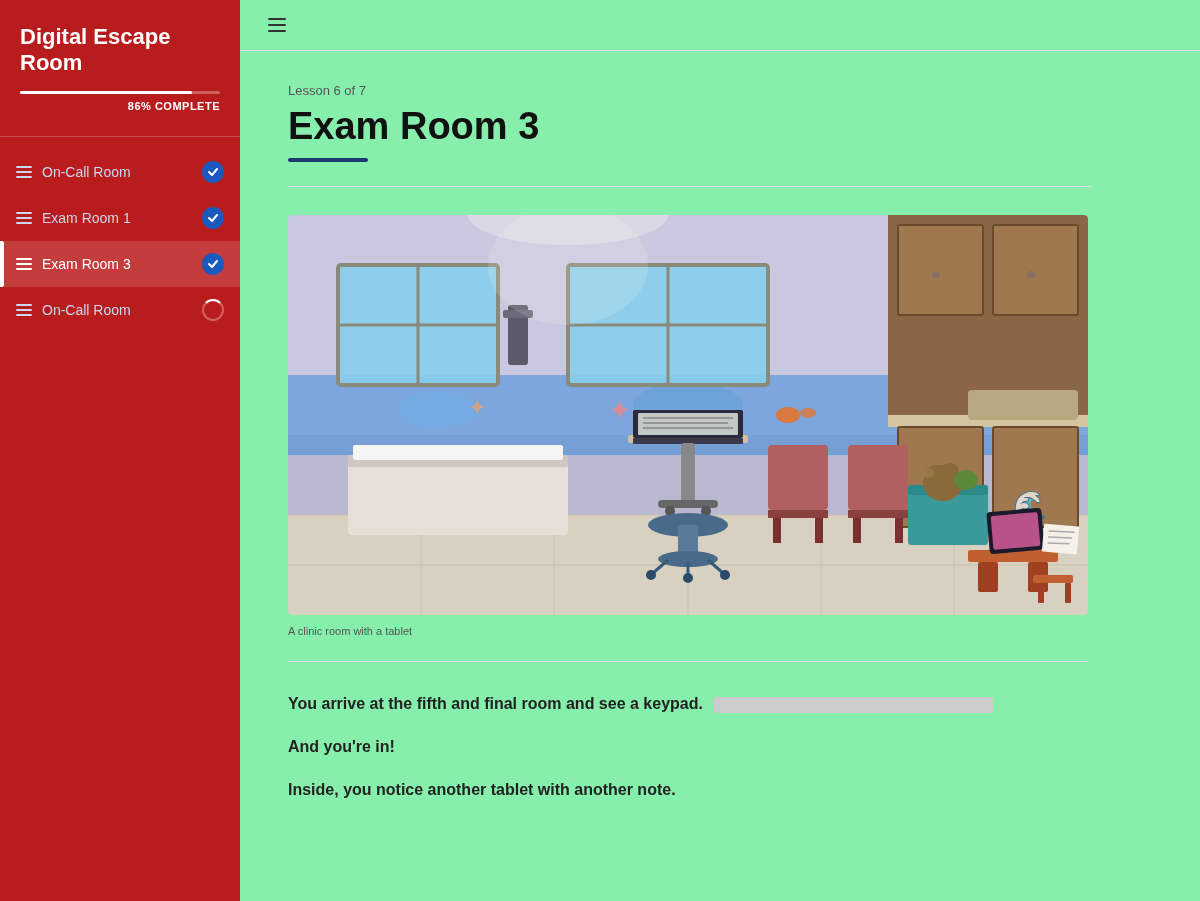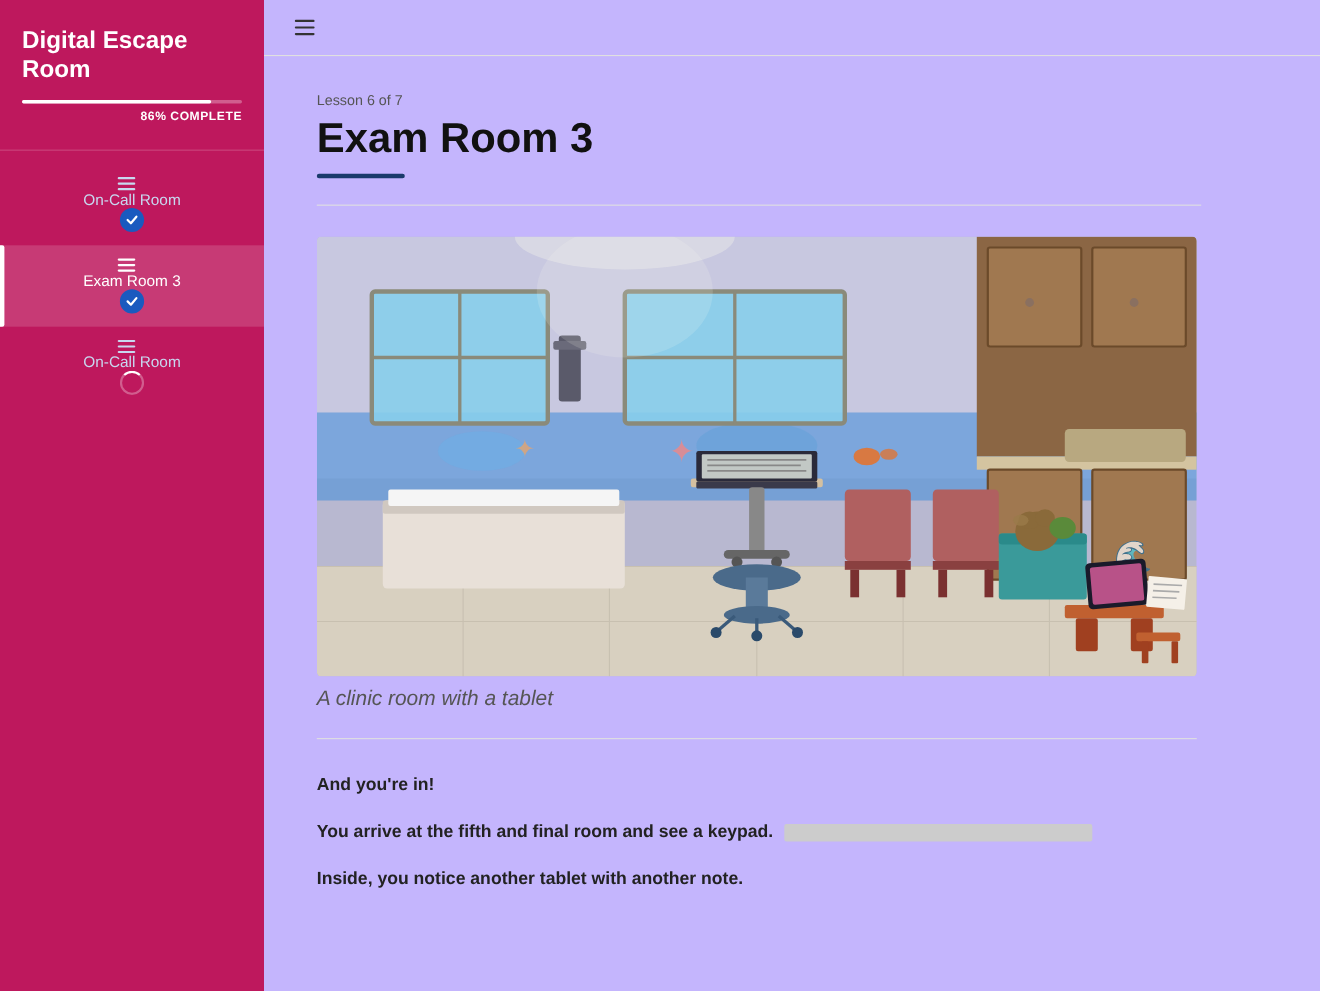--- a/index.html
+++ b/index.html
@@ -2,21 +2,21 @@
 <html><head>
   <meta charset="utf-8">
   <style>
     * { box-sizing: border-box; margin: 0; padding: 0; }
     body { font-family: -apple-system, BlinkMacSystemFont, 'Segoe UI', sans-serif; display: flex; height: 100vh; overflow: hidden; background: #fff; }
 
     
     #sidebar {
       width: 240px;
       min-width: 240px;
-      background: #be185d;
+      background: #b91c1c;
       color: #fff;
       display: flex;
       flex-direction: column;
       height: 100vh;
       overflow-y: auto;
     }
     .sidebar-header {
       padding: 24px 20px 16px 20px;
     }
     .sidebar-title {
@@ -56,21 +56,20 @@
     }
     .sidebar-item {
       display: flex;
       align-items: center;
       padding: 12px 16px;
       cursor: pointer;
       position: relative;
       color: #c8d8f0;
       font-size: 14px;
       font-weight: 500;
-      flex-direction: column;
     }
     .sidebar-item.active {
       background: rgba(255,255,255,0.15);
       color: #fff;
     }
     .sidebar-item.active::left-border {
       position: absolute;
       left: 0;
       top: 0;
       bottom: 0;
@@ -128,21 +127,21 @@
       border-radius: 50%;
       border: 2px solid rgba(255,255,255,0.3);
       border-top-color: #fff;
       flex-shrink: 0;
     }
 
     
     #main {
       flex: 1;
       overflow-y: auto;
-      background: #c4b5fd;
+      background: #86efac;
     }
     .top-bar {
       padding: 14px 24px;
       border-bottom: 1px solid #e0e0e0;
       display: flex;
       align-items: center;
     }
     .hamburger-btn {
       background: none;
       border: none;
@@ -190,24 +189,23 @@
     }
     .room-image-container {
       width: 100%;
       max-width: 800px;
       margin-bottom: 10px;
       border-radius: 4px;
       overflow: hidden;
     }
     
     .image-caption {
-      font-size: 19px;
+      font-size: 11px;
       color: #555;
       margin-bottom: 24px;
-      font-style: italic;
     }
     .content-divider {
       height: 1px;
       background: #e0e0e0;
       margin: 20px 0 28px 0;
       max-width: 800px;
     }
     .body-text {
       font-size: 16px;
       color: #222;
@@ -250,20 +248,33 @@
           <span></span>
         </div>
       <span class="sidebar-item-label">On-Call Room</span>
       <div class="check-icon completed">
         <svg viewBox="0 0 12 12" fill="none">
             <polyline points="2,6 5,9 10,3" stroke="#fff" stroke-width="2" stroke-linecap="round" stroke-linejoin="round"></polyline>
           </svg>
       </div>
     </div>
 
+    <div class="sidebar-item">
+      <div class="menu-icon">
+          <span></span>
+          <span></span>
+          <span></span>
+        </div>
+      <span class="sidebar-item-label">Exam Room 1</span>
+      <div class="check-icon completed">
+        <svg viewBox="0 0 12 12" fill="none">
+            <polyline points="2,6 5,9 10,3" stroke="#fff" stroke-width="2" stroke-linecap="round" stroke-linejoin="round"></polyline>
+          </svg>
+      </div>
+    </div>
 
 
 
 
     <div class="sidebar-item active">
       <div class="sidebar-item-active-bar"></div>
       <div class="menu-icon">
           <span></span>
           <span></span>
           <span></span>
@@ -437,21 +448,21 @@
 
         <ellipse cx="280" cy="0" rx="100" ry="30" fill="#fffff0" opacity="0.3"></ellipse>
         <ellipse cx="280" cy="50" rx="80" ry="60" fill="#fffff0" opacity="0.15"></ellipse>
       </svg>
     </div>
 
     <p class="image-caption">A clinic room with a tablet</p>
     <div class="content-divider"></div>
 
     <div class="body-text">
-      <p><strong>And you're in!</strong></p>
       <p>
         <strong>You arrive at the fifth and final room and see a keypad.</strong>
         <span class="redacted" style="width:280px;margin-left:6px;">&nbsp;&nbsp;&nbsp;&nbsp;&nbsp;&nbsp;&nbsp;&nbsp;&nbsp;&nbsp;&nbsp;&nbsp;&nbsp;&nbsp;&nbsp;&nbsp;&nbsp;&nbsp;&nbsp;&nbsp;&nbsp;&nbsp;&nbsp;&nbsp;&nbsp;&nbsp;&nbsp;&nbsp;&nbsp;&nbsp;&nbsp;&nbsp;&nbsp;&nbsp;&nbsp;&nbsp;&nbsp;&nbsp;&nbsp;&nbsp;</span>
       </p>
+      <p><strong>And you're in!</strong></p>
       <p><strong>Inside, you notice another tablet with another note.</strong></p>
     </div>
   </div>
 </main>
 
 </body></html>

